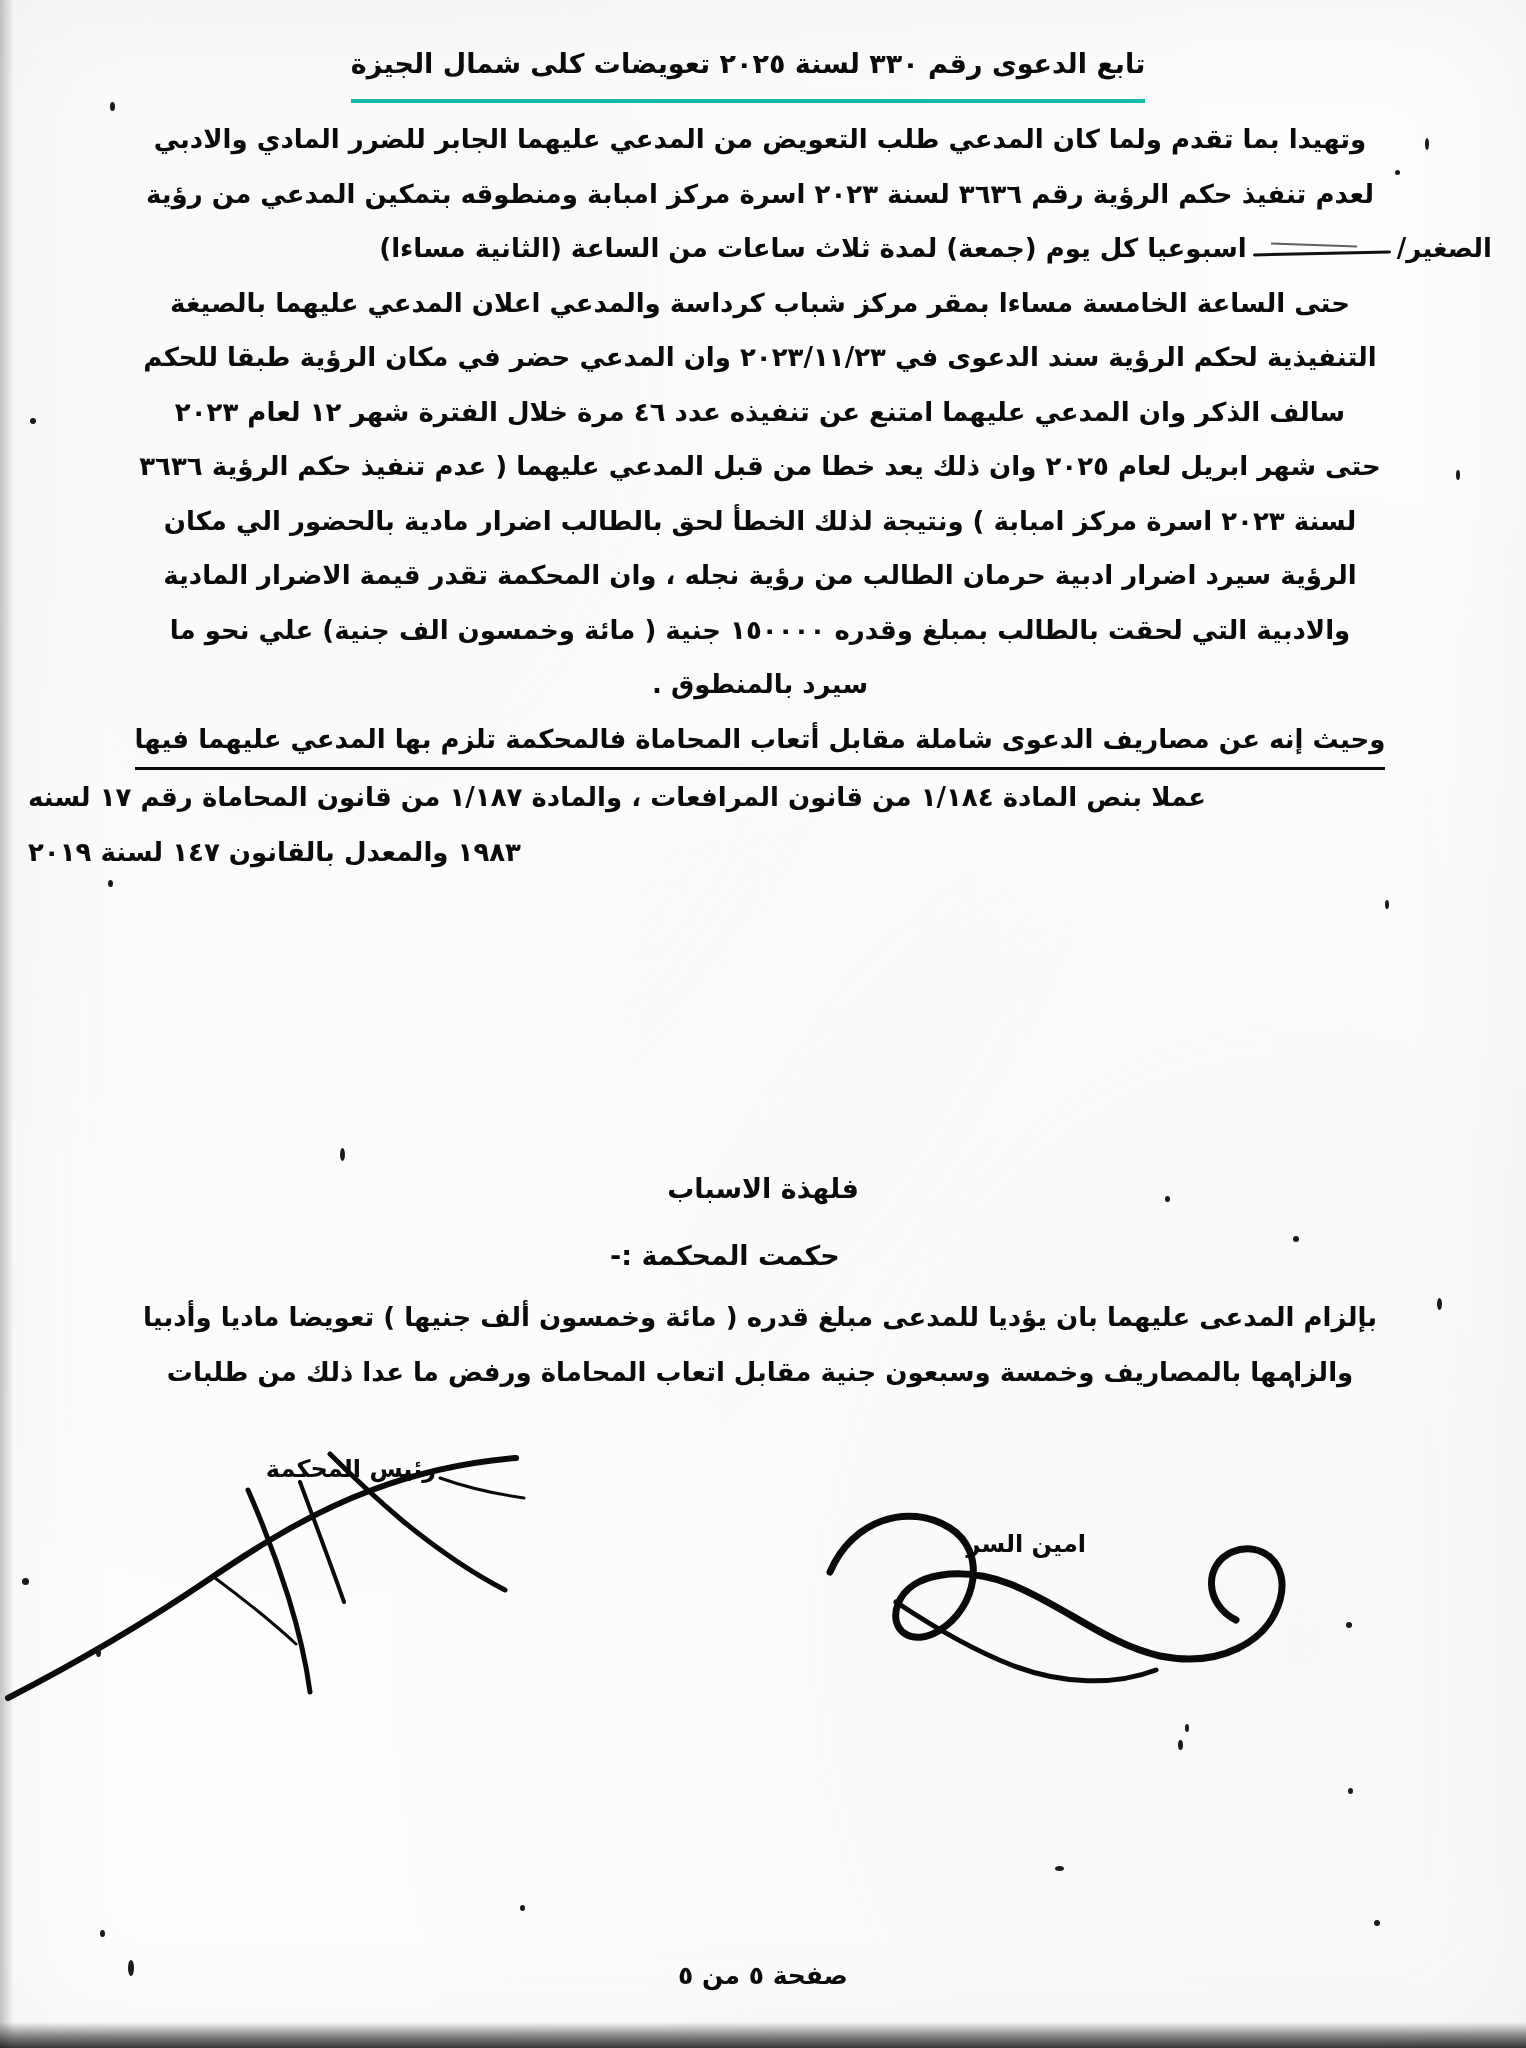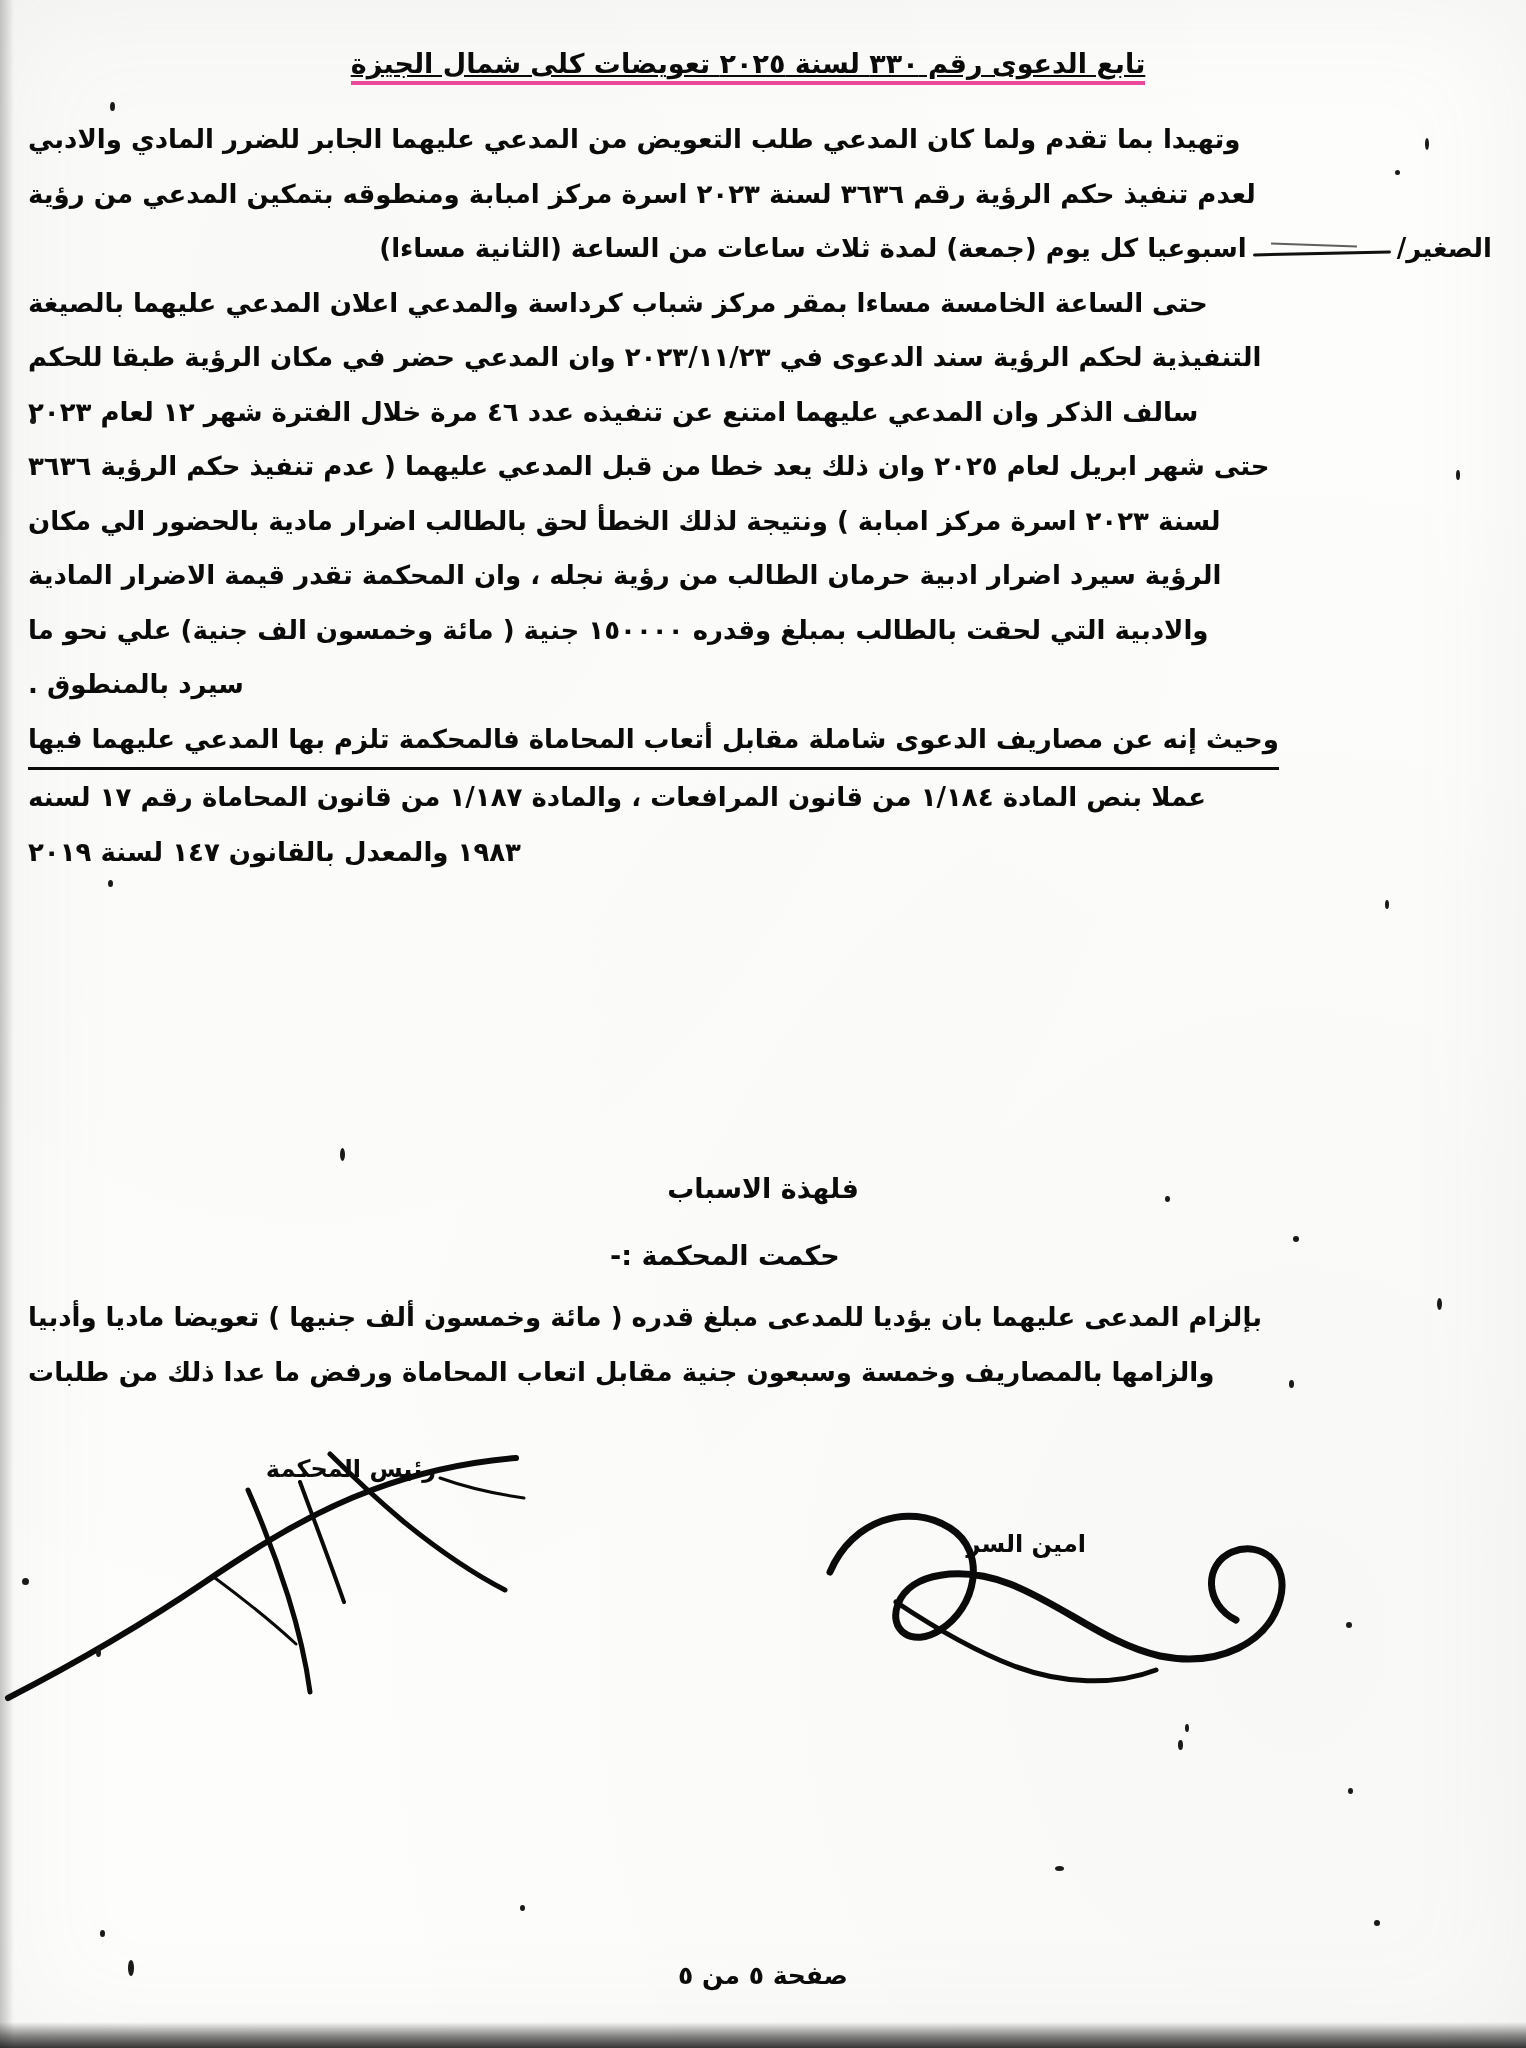--- a/index.html
+++ b/index.html
@@ -34,23 +34,22 @@
     right: 330px;
     left: 300px;
     text-align: center;
     font-size: 27px;
     font-weight: 700;
     letter-spacing: -0.4px;
     white-space: nowrap;
     direction: rtl;
   }
   .header-line .ul {
-    border-bottom: 4px solid #ec4899;
-    padding-bottom: 2px;
-    text-decoration: underline;
+    border-bottom: 4px solid #14b8a6;
+    padding-bottom: 20px;
   }
 
   
   .body-block {
     position: absolute;
     top: 112px;
     right: 34px;
     left: 28px;
     direction: rtl;
   }
@@ -58,21 +57,21 @@
   .line {
     display: block;
     font-size: 26px;
     line-height: 54.5px;
     font-weight: 700;
     letter-spacing: -0.2px;
     white-space: nowrap;
   }
   .line.just {
     display: flex;
-    justify-content: flex-end;
+    justify-content: center;
     white-space: normal;
   }
   .line.just > span { display: inline-block; }
   .line.center { text-align: left; white-space: normal; }
   .u { border-bottom: 3px solid #0b0b0b; padding-bottom: 1px; }
   .redact {
     display: inline-block;
     width: 150px;
     height: 1em;
     vertical-align: middle;

